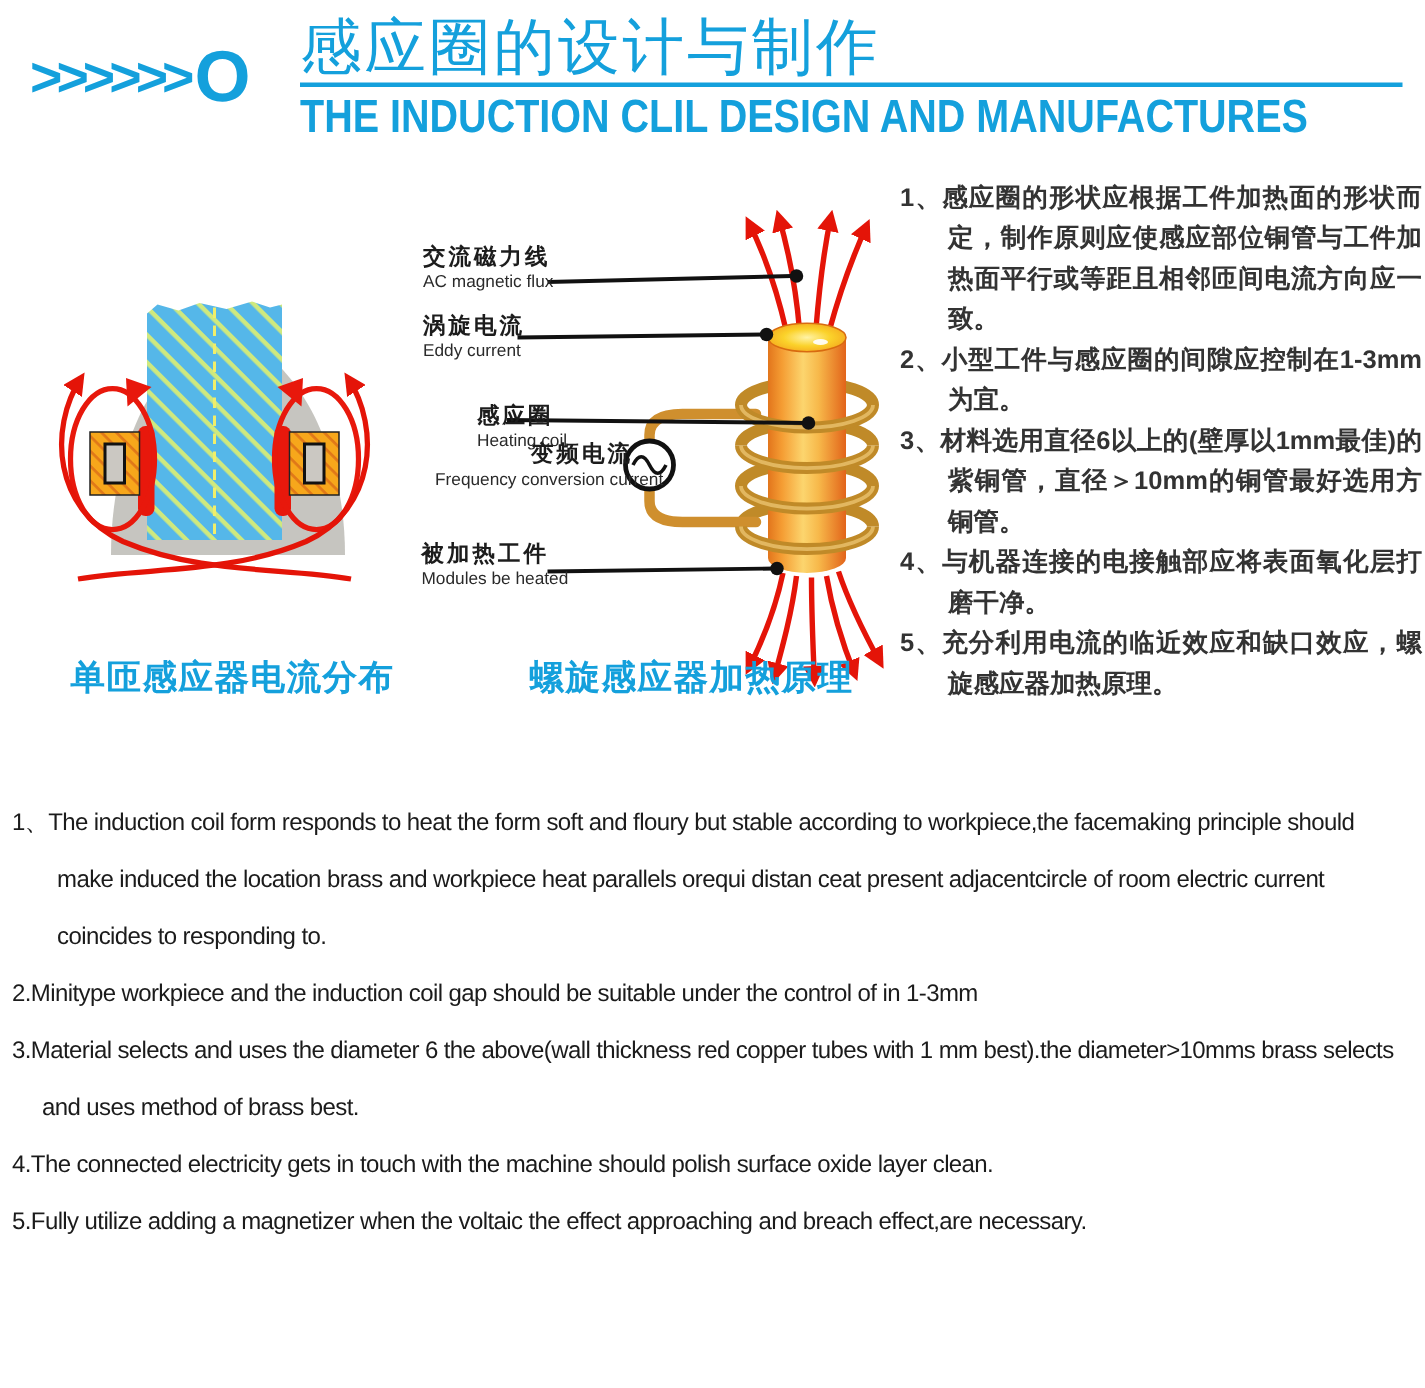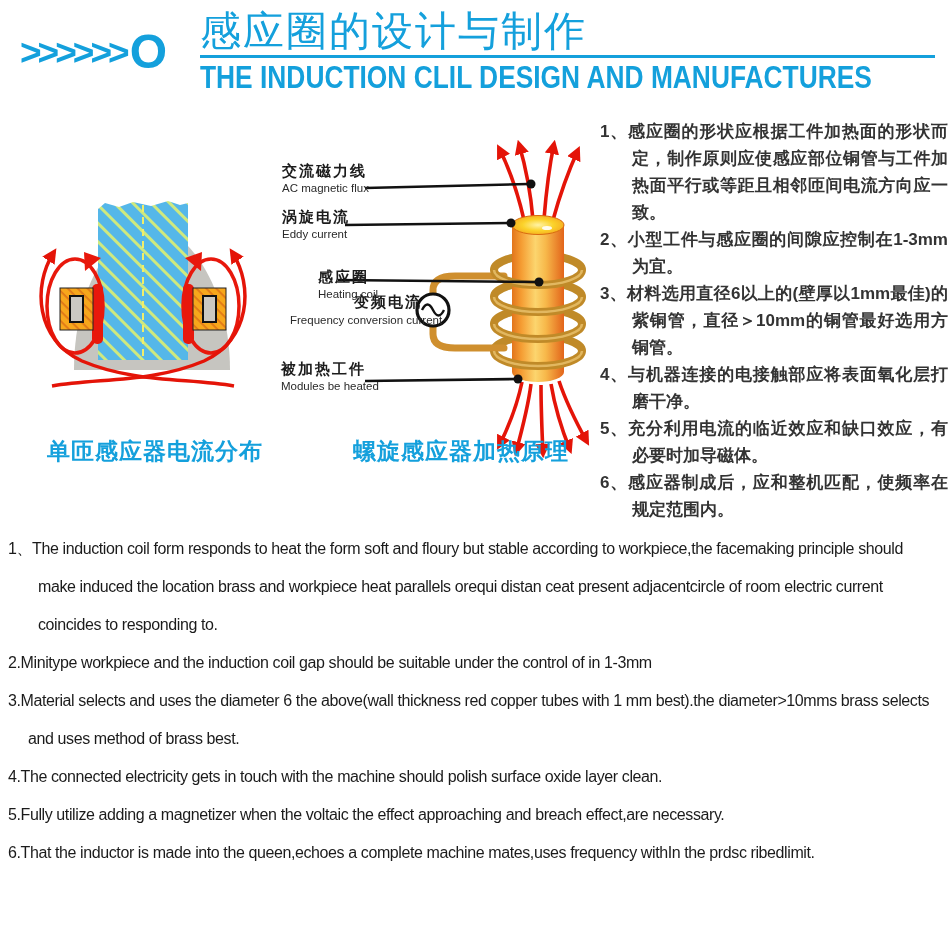--- a/index.html
+++ b/index.html
@@ -189,24 +189,22 @@
     <div class="en">Modules be heated</div>
   </div>
 </div>
 <div class="caption cap-mid">螺旋感应器加热原理</div>
 
 <div class="notes-cn">
   <div class="cnote"><span>1、</span><span>感应圈的形状应根据工件加热面的形状而定，制作原则应使感应部位铜管与工件加热面平行或等距且相邻匝间电流方向应一致。</span></div>
   <div class="cnote"><span>2、</span><span>小型工件与感应圈的间隙应控制在1-3mm为宜。</span></div>
   <div class="cnote"><span>3、</span><span>材料选用直径6以上的(壁厚以1mm最佳)的紫铜管，直径＞10mm的铜管最好选用方铜管。</span></div>
   <div class="cnote"><span>4、</span><span>与机器连接的电接触部应将表面氧化层打磨干净。</span></div>
-  <div class="cnote"><span>5、</span><span>充分利用电流的临近效应和缺口效应，有必要时加导磁体。</span></div>
-  <div class="cnote"><span>6、</span><span>感应器制成后，应和整机匹配，使频率在规定范围内。</span></div>
+  <div class="cnote"><span>5、</span><span>充分利用电流的临近效应和缺口效应，螺旋感应器加热原理。</span></div>
 </div>
 
 <div class="notes-en">
   <div class="enote first"><span>1、</span><span>The induction coil form responds to heat the form soft and floury but stable according to workpiece,the facemaking principle should make induced the location brass and workpiece heat parallels orequi distan ceat present adjacentcircle of room electric current coincides to responding to.</span></div>
   <div class="enote"><span>2.</span><span>Minitype workpiece and the induction coil gap should be suitable under the control of in 1-3mm</span></div>
   <div class="enote"><span>3.</span><span>Material selects and uses the diameter 6 the above(wall thickness red copper tubes with 1 mm best).the diameter&gt;10mms brass selects and uses method of brass best.</span></div>
   <div class="enote"><span>4.</span><span>The connected electricity gets in touch with the machine should polish surface oxide layer clean.</span></div>
   <div class="enote"><span>5.</span><span>Fully utilize adding a magnetizer when the voltaic the effect approaching and breach effect,are necessary.</span></div>
-  <div class="enote"><span>6.</span><span>That the inductor is made into the queen,echoes a complete machine mates,uses frequency withIn the prdsc ribedlimit.</span></div>
 </div>
 
 </body></html>

